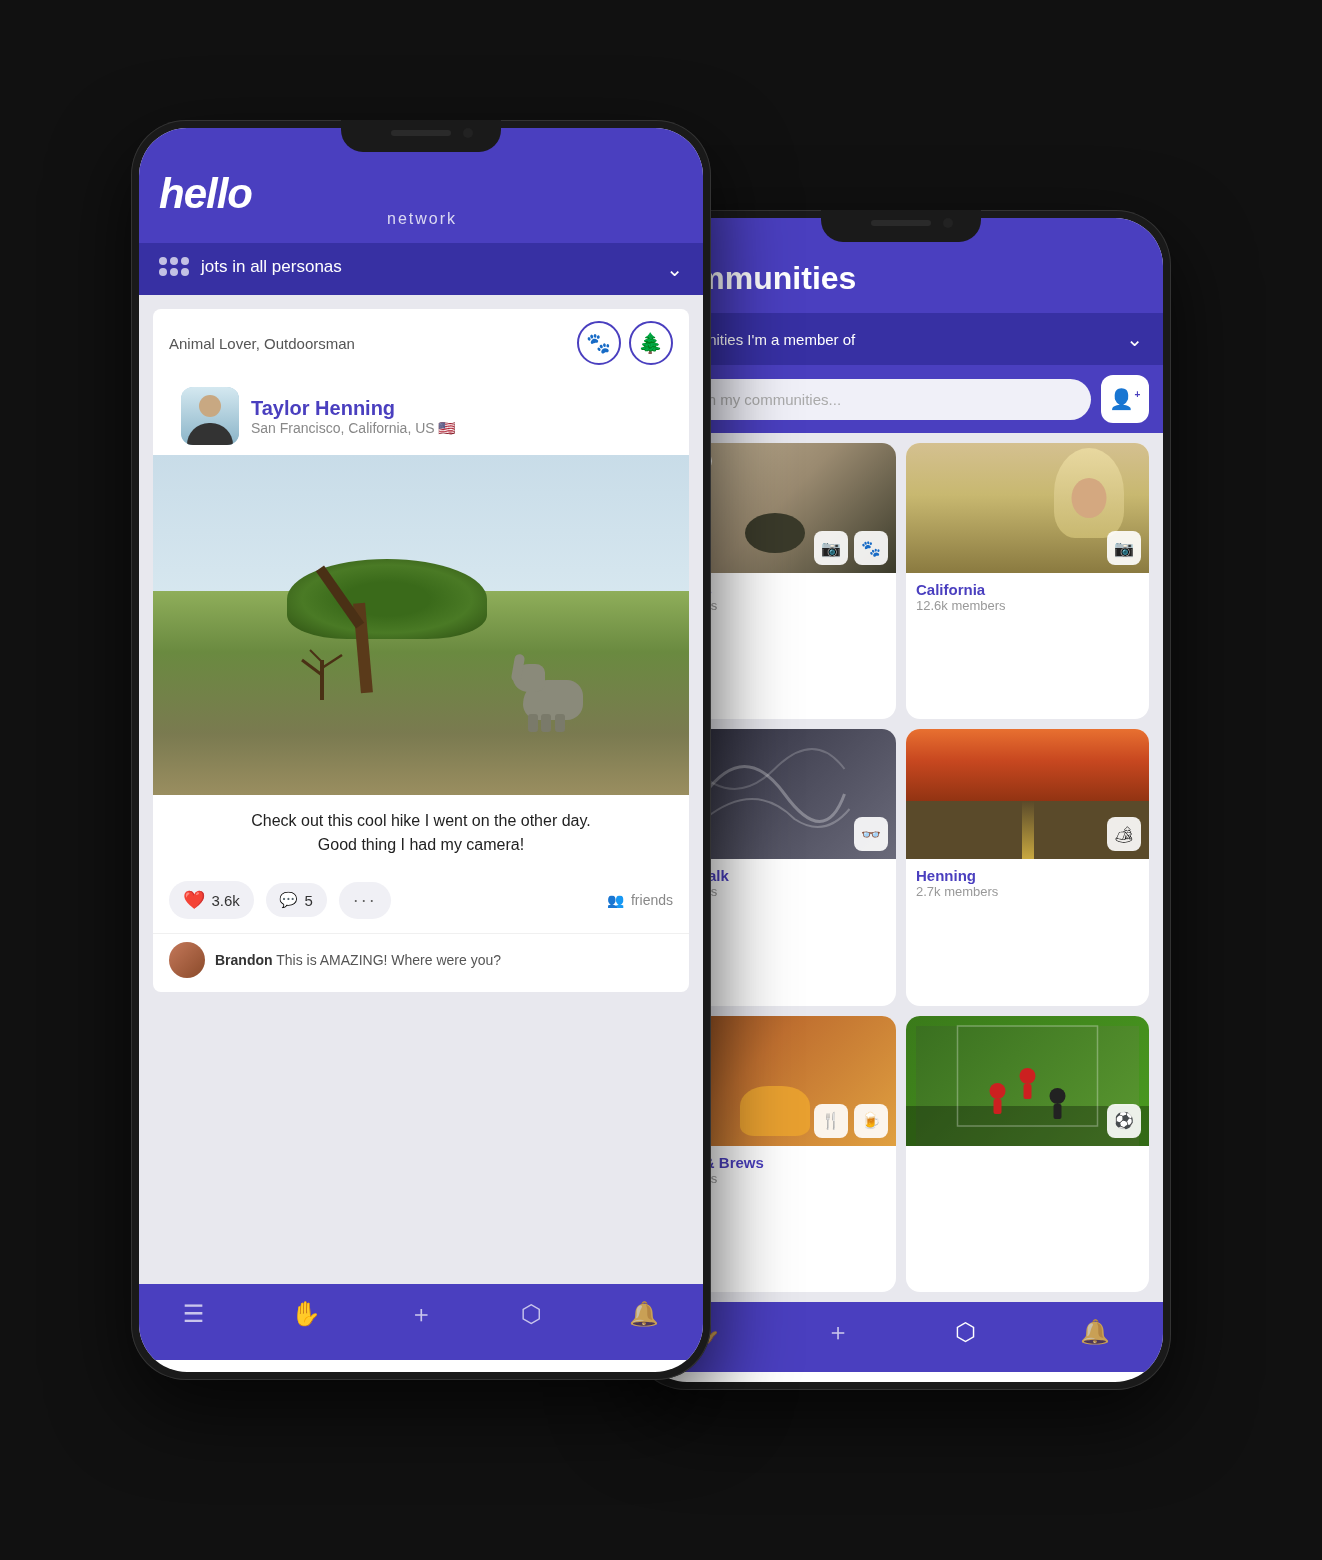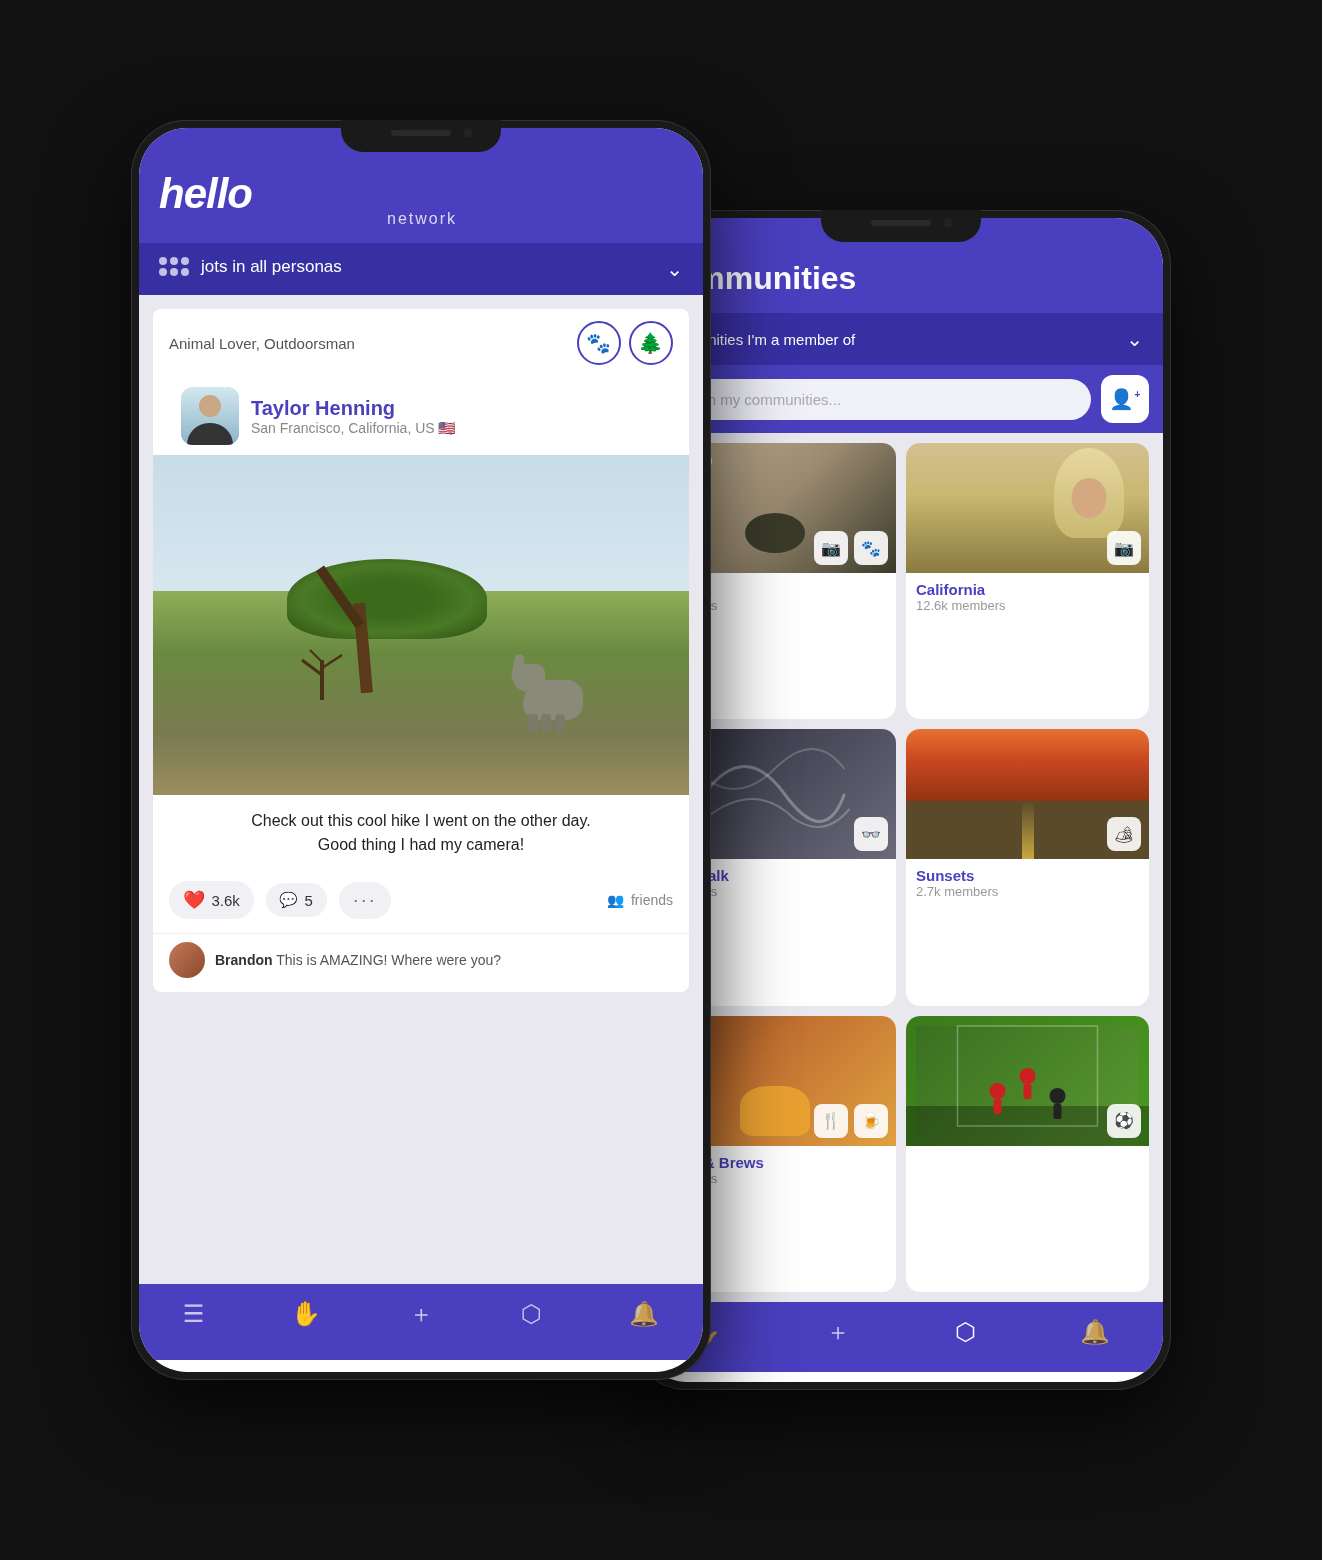--- a/index.html
+++ b/index.html
@@ -796,21 +796,21 @@
             <div class="community-thumb">
               <div class="road-scene">
                 <div class="road-sky"></div>
                 <div class="road-ground">
                   <div class="road-stripe"></div>
                 </div>
               </div>
               <div class="community-type-icon">🏕</div>
             </div>
             <div class="community-info">
-              <div class="community-name">Sunsets</div>
+              <div class="community-name">Henning</div>
               <div class="community-members">2.7k members</div>
             </div>
           </div>
 
           <div class="community-card">
             <div class="community-thumb thumb-brews">
               <div class="food-blob"></div>
               <div class="community-type-icon">🍺</div>
               <div style="position:absolute;bottom:8px;right:48px;background:rgba(255,255,255,0.9);border-radius:8px;width:34px;height:34px;display:flex;align-items:center;justify-content:center;font-size:16px;">🍴</div>
             </div>

